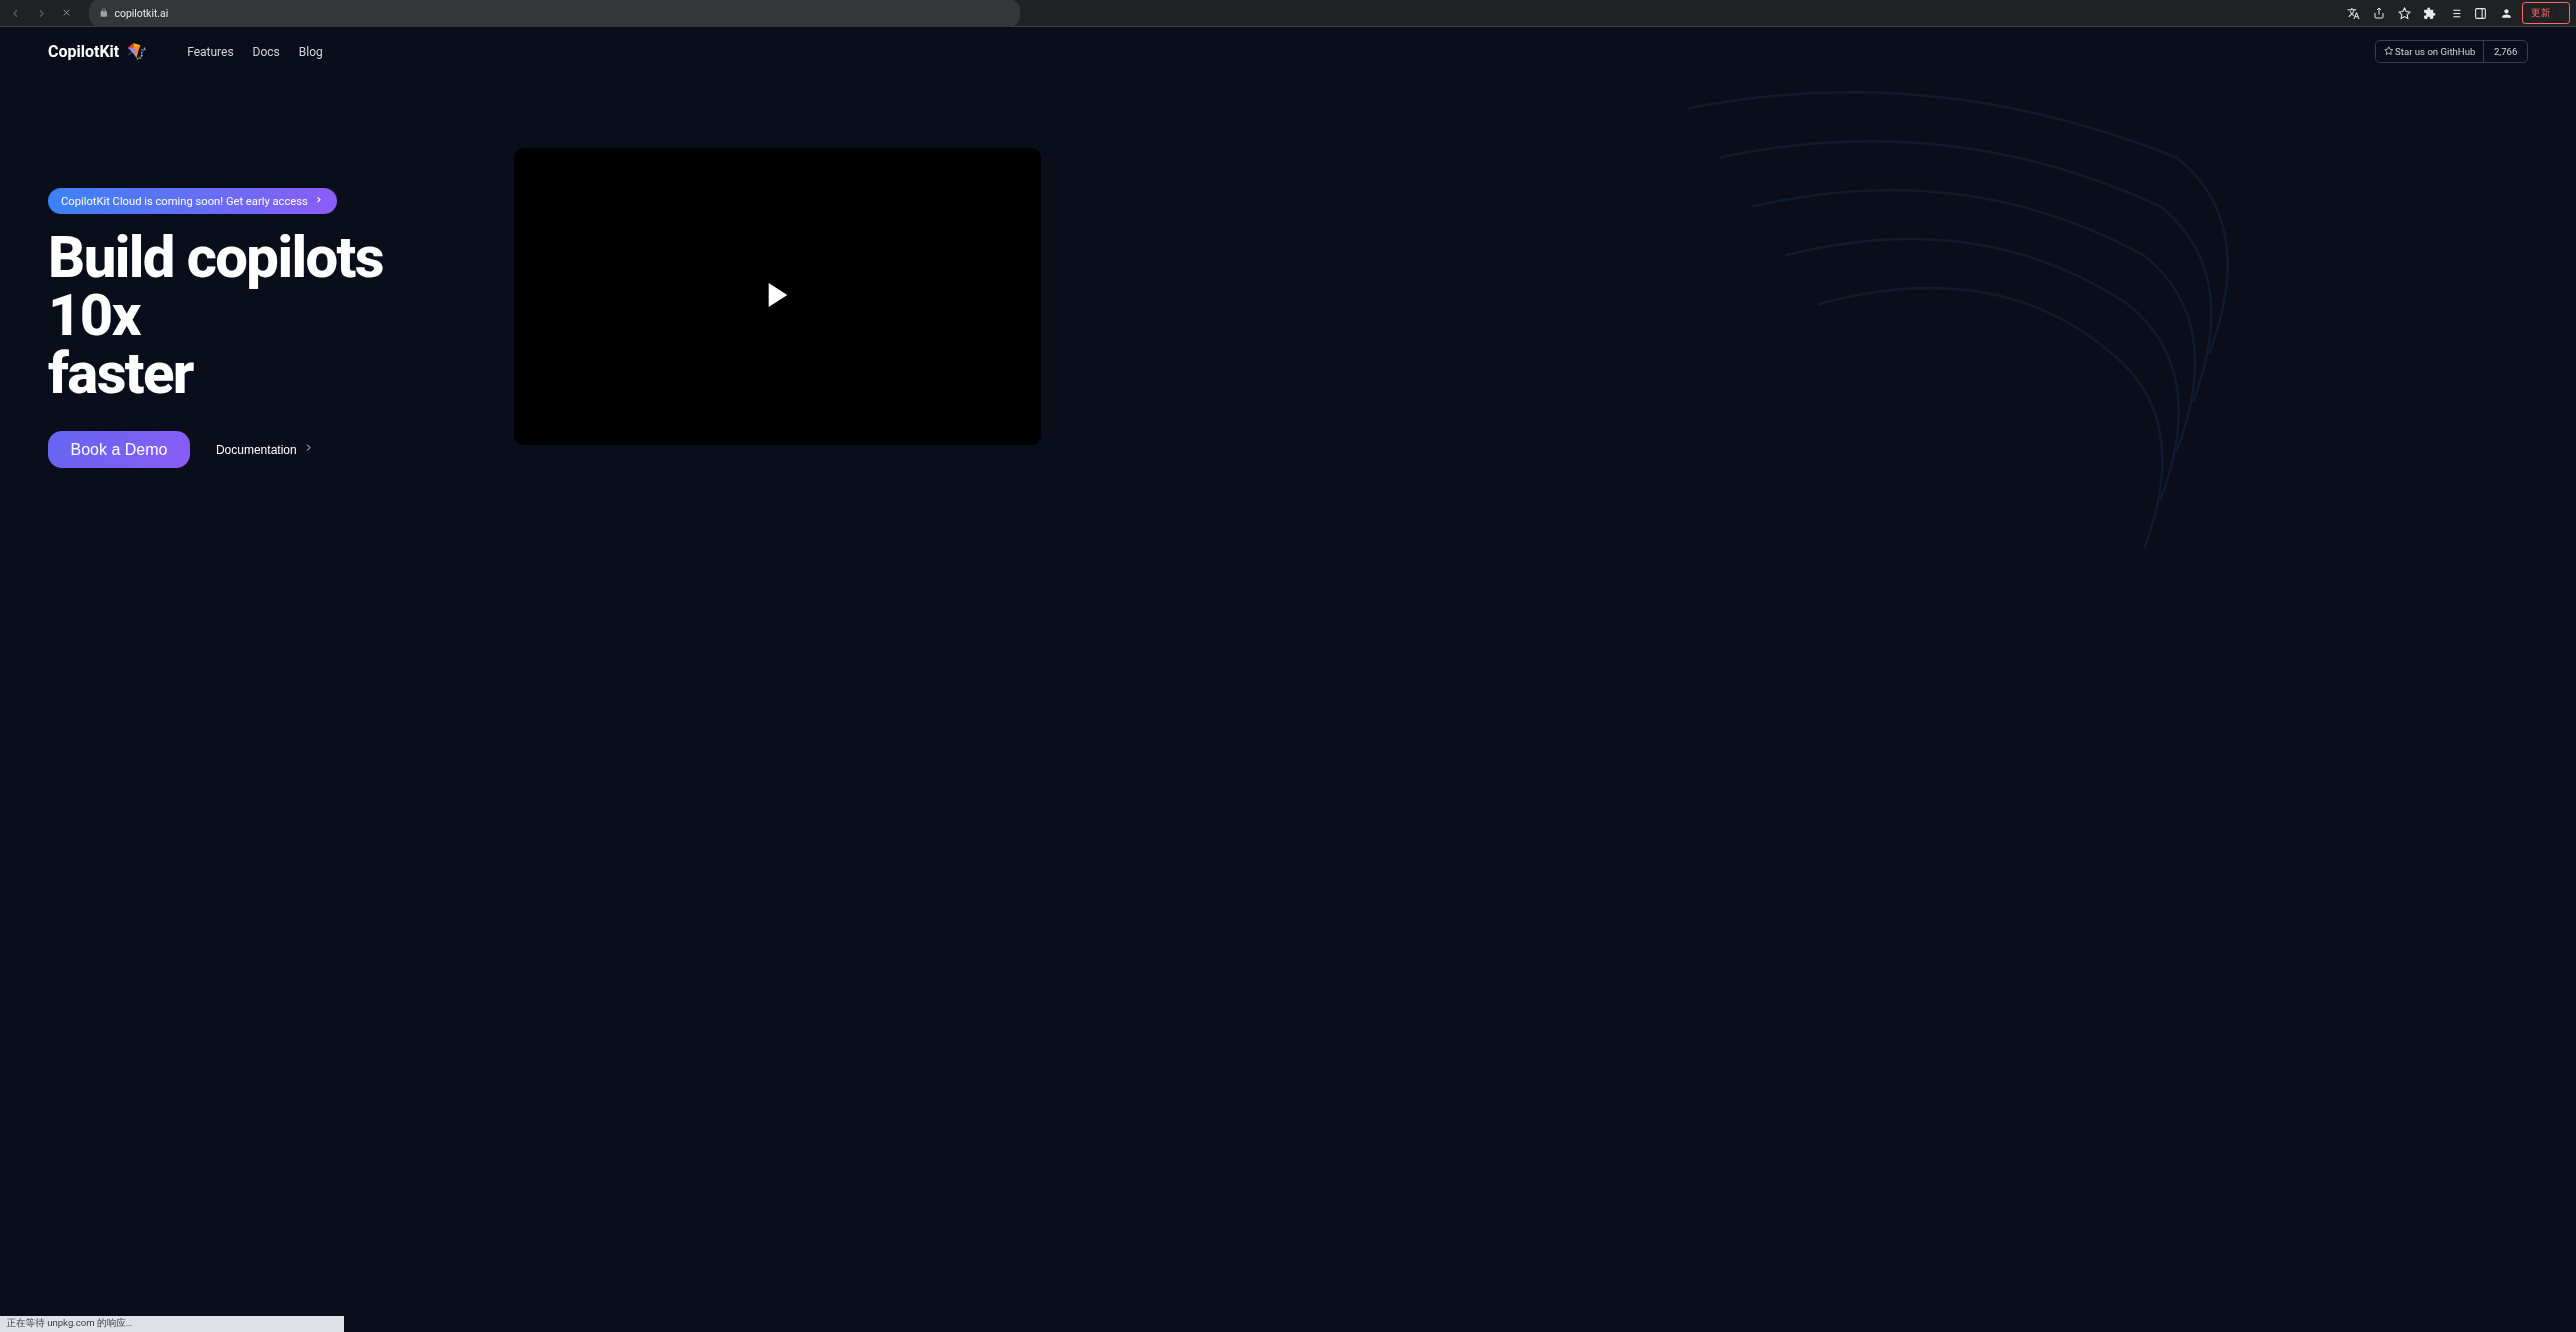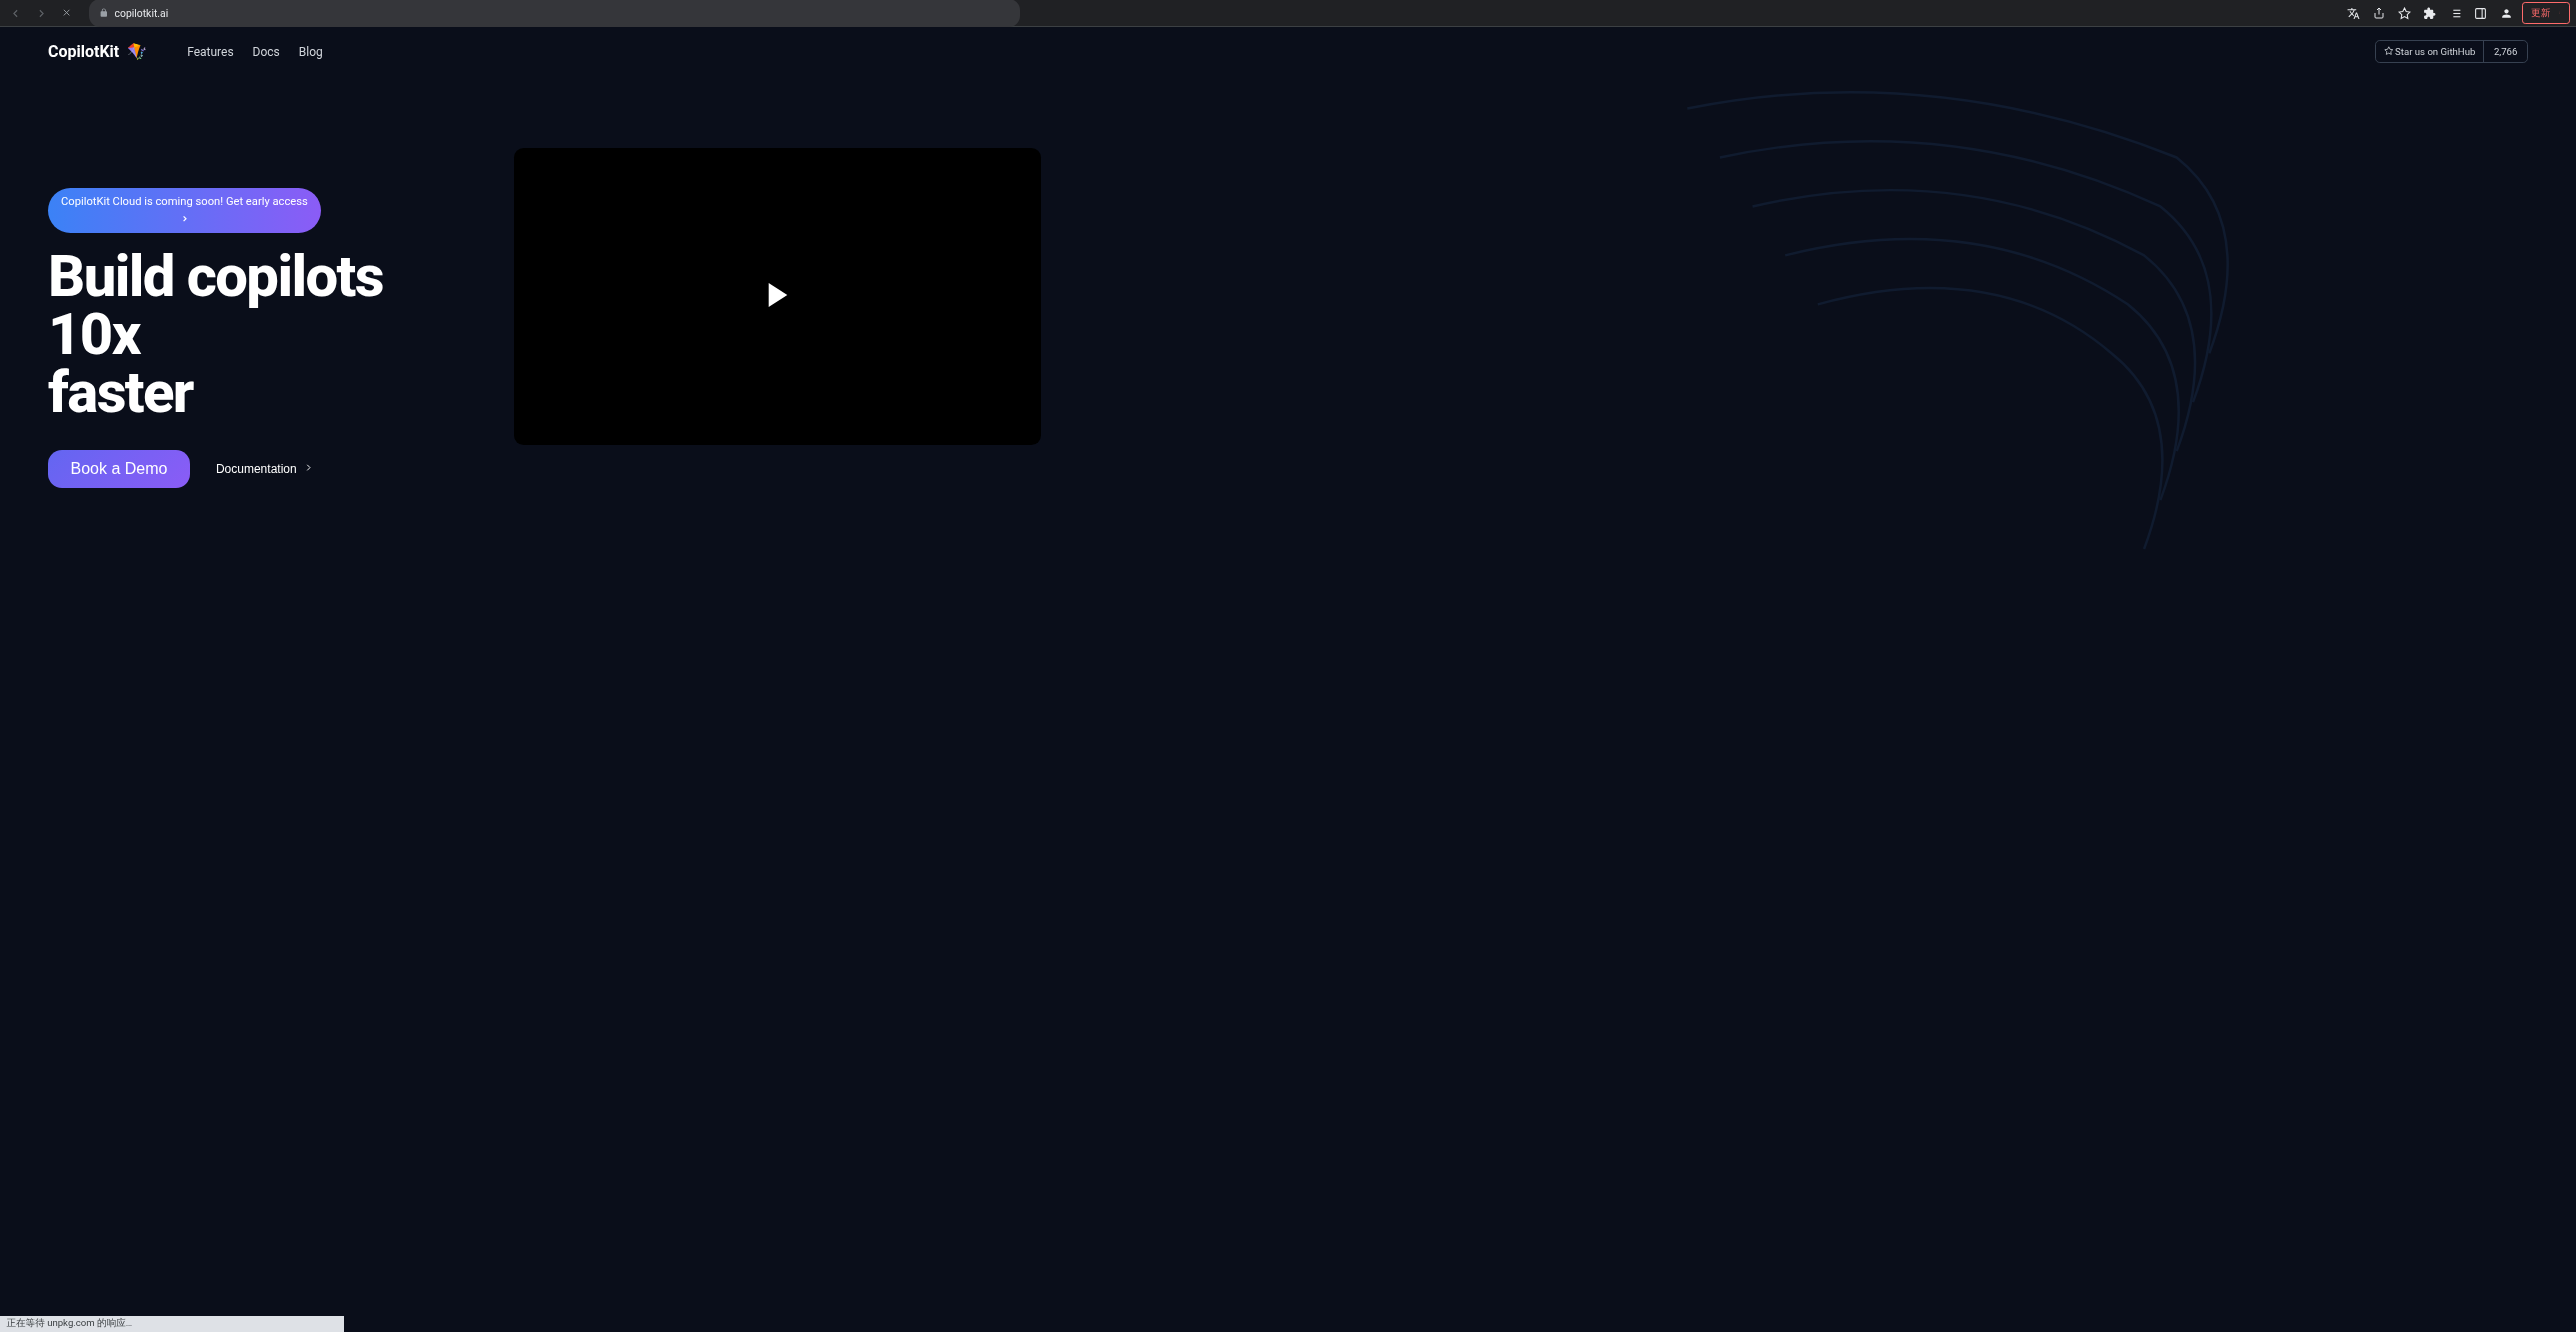--- a/index.html
+++ b/index.html
@@ -185,21 +185,20 @@
     .announcement-pill {
       display: inline-flex;
       align-items: center;
       gap: 6.4px;
       background: linear-gradient(90deg, #3b82f6, #8b5cf6);
       padding: 6.4px 13px;
       border-radius: 802px;
       color: #fff;
       font-size: 11.2px;
       cursor: pointer;
-      flex-direction: column;
     }
     
     .hero-title {
       color: #fff;
       font-size: 58px;
       font-weight: 800;
       line-height: 1.0;
       margin-top: 14px;
       letter-spacing: -1.6px;
     }

